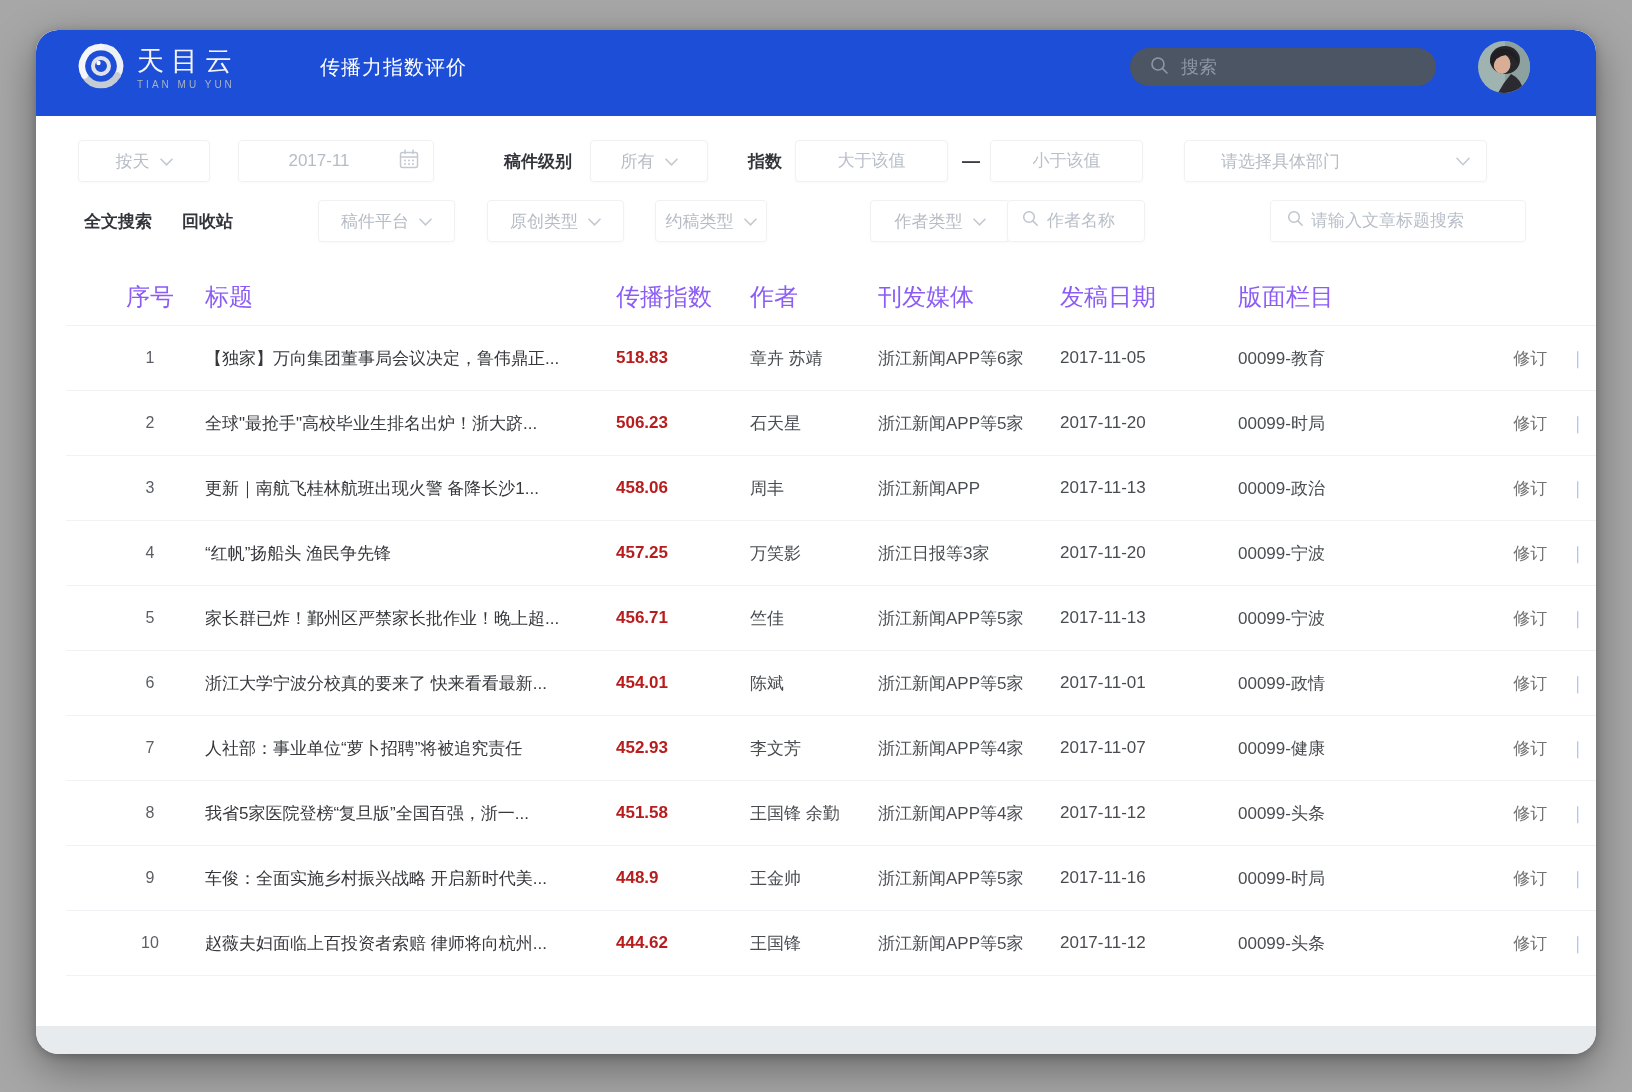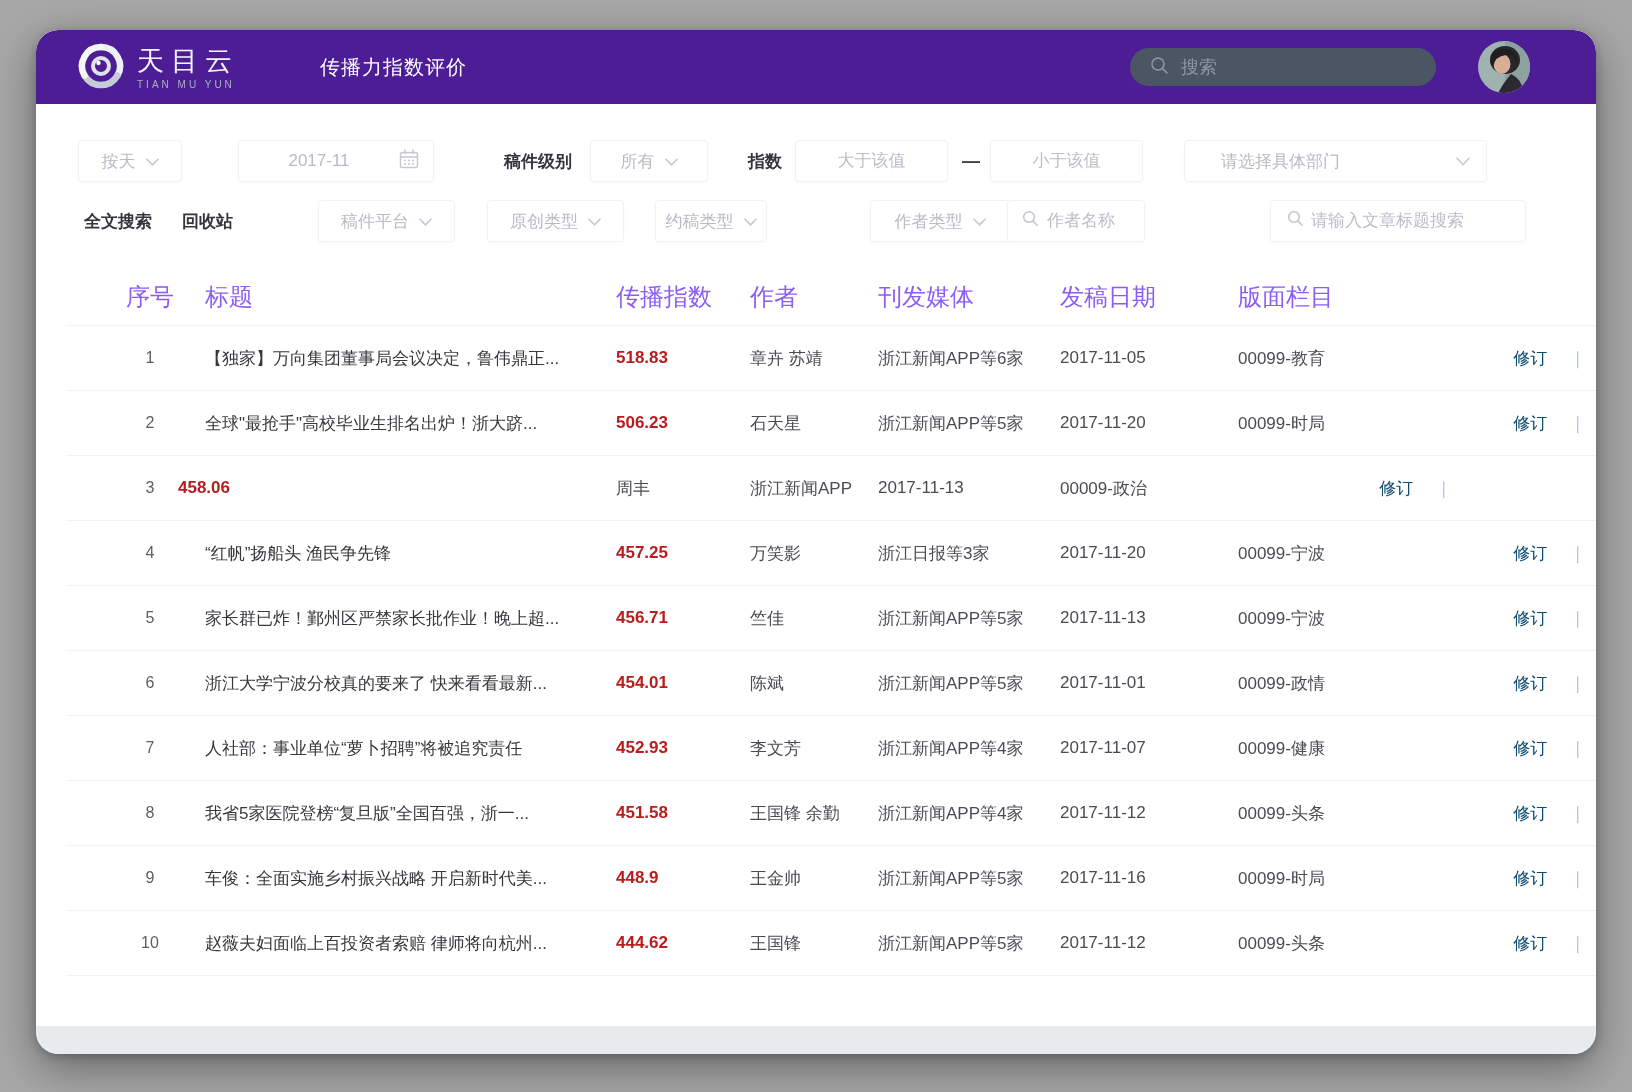--- a/index.html
+++ b/index.html
@@ -11,22 +11,22 @@
     position:relative;
   }
   
   .card {
     position:absolute; left:36px; top:30px; width:1560px; height:1024px;
     background:#ffffff; border-radius:22px; overflow:hidden;
     box-shadow:0 14px 44px rgba(0,0,0,.38), 0 2px 10px rgba(0,0,0,.22);
   }
   
   .topbar {
-    position:absolute; left:0; top:0; width:100%; height:74px;
-    background:#4c1d95; border-radius:22px 22px 0 0;
+    position:absolute; left:0; top:0; width:100%; height:86px;
+    background:#1d4ed8; border-radius:22px 22px 0 0;
   }
   .logo { position:absolute; left:42px; top:13px; display:flex; align-items:center; gap:13px; }
   .logo-text-main { font-size:27px; color:#f2f4f7; letter-spacing:7px; line-height:30px; }
   .logo-text-sub  { font-size:10px; color:#a9b2bf; letter-spacing:3px; margin-top:3px; }
   .page-title {
     position:absolute; left:284px; top:0; height:74px; display:flex; align-items:center;
     color:#ffffff; font-size:20px; font-weight:500; letter-spacing:1px;
   }
   .hdr-search {
     position:absolute; left:1094px; top:18px; width:306px; height:38px;
@@ -55,21 +55,21 @@
     font-size:17px; color:#32353a; font-weight:600;
   }
   .flink {
     position:absolute; height:42px; display:flex; align-items:center;
     font-size:17px; color:#32353a; font-weight:600; cursor:pointer;
   }
   .row1 { top:110px; } .row2 { top:170px; }
   .ipt { border:0; background:transparent; outline:none; font:inherit; font-size:17px; color:#7a8088; width:100%; }
   .ipt::placeholder { color:#b9bfc8; }
   .ipt.center, .ipt.center::placeholder { text-align:center; }
-  .f-period { left:42px;  width:104px; }
+  .f-period { left:42px;  width:132px; }
   .f-date   { left:202px; width:196px; padding:0 14px 0 10px; }
   .f-date input { text-align:center; color:#b6bcc4; }
   .lbl-level{ left:468px; }
   .f-level  { left:554px; width:118px; }
   .lbl-index{ left:712px; }
   .f-min    { left:759px; width:153px; padding:0 8px; }
   .dash     { position:absolute; left:922px; width:26px; height:42px; display:flex; align-items:center; justify-content:center; color:#3a3d42; font-size:18px; font-weight:700; }
   .f-max    { left:954px; width:153px; padding:0 8px; }
   .f-dept   { left:1148px; width:303px; justify-content:flex-end; padding:0 16px 0 36px; }
   .f-dept .grow { flex:1; }
@@ -92,21 +92,21 @@
   .t-head { height:58px; border-bottom:1px solid #f0f2f5; }
   .t-head .h { font-size:24px; font-weight:400; color:#8b5cf6; white-space:nowrap; }
   .t-head .h.no { text-align:center; }
   .t-head .h.title { padding-left:27px; }
   .t-row { height:65px; border-bottom:1px solid #f0f2f5; font-size:17px; color:#494c51; }
   .t-row .c { white-space:nowrap; overflow:hidden; }
   .c.no     { text-align:center; color:#5b5e63; font-size:16px; }
   .c.title  { padding-left:27px; color:#37383c; cursor:pointer; }
   .c.idx    { color:#b91c1c;font-weight:bold; }
   .c.action { display:flex; align-items:center; justify-content:flex-end; gap:22px; padding-right:10px; }
-  .revise     { color:#0c4a6e; cursor:pointer; }
+  .revise     { color:#737373; cursor:pointer; }
   .action-bar { color:#9cb9f5; }
   
   .card-footer {
     position:absolute; left:0; bottom:0; width:100%; height:28px;
     background:#e8ebee; border-radius:0 0 22px 22px;
   }
   .chev { flex:none; }
   .nowrap { white-space:nowrap; }
 </style>
 </head>
@@ -305,20 +305,21 @@
     <div class="c date">2017-11-20</div>
     <div class="c section">00099-时局</div>
     <div class="c action">
       <span class="revise">修订</span>
       <span class="action-bar">｜</span>
     </div>
   </div>
 
   <div class="t-grid t-row">
     <div class="c no">3</div>
+    <div class="c title">更新｜南航飞桂林航班出现火警 备降长沙1...</div>
     <div class="c idx">458.06</div>
     <div class="c author">周丰</div>
     <div class="c media">浙江新闻APP</div>
     <div class="c date">2017-11-13</div>
     <div class="c section">00009-政治</div>
     <div class="c action">
       <span class="revise">修订</span>
       <span class="action-bar">｜</span>
     </div>
   </div>

